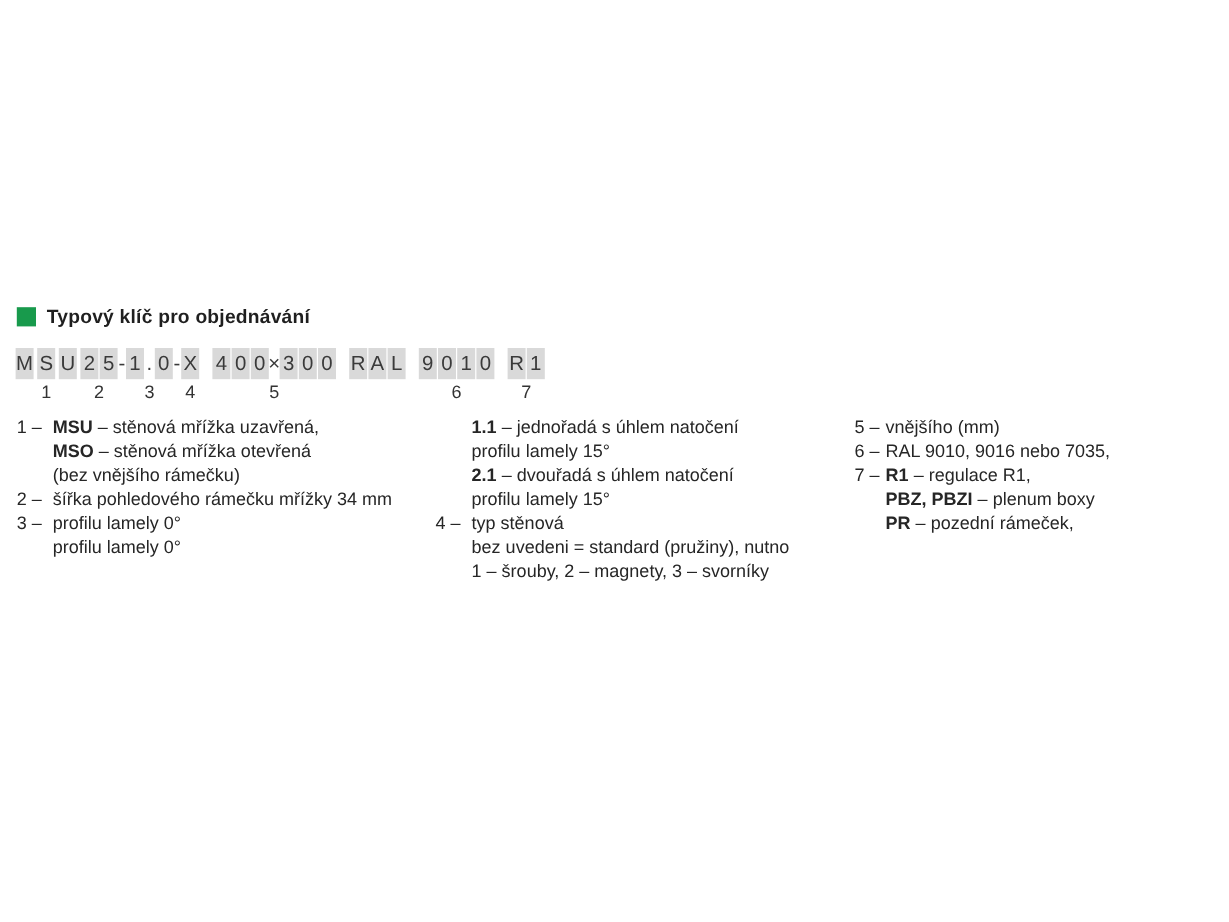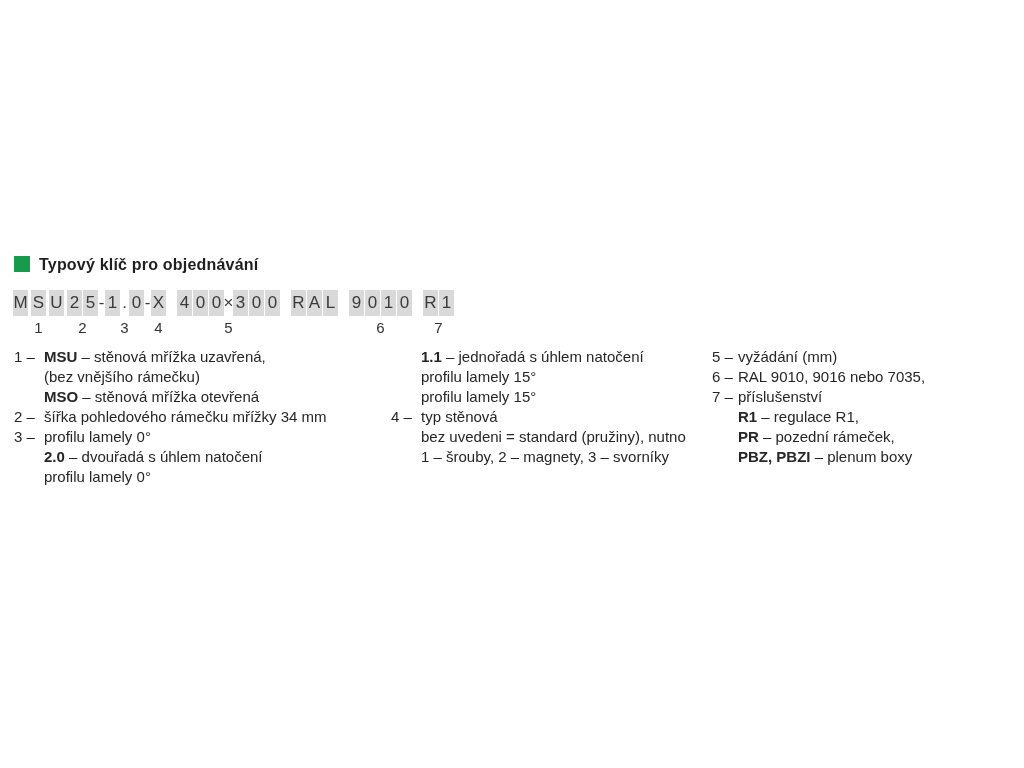--- a/index.html
+++ b/index.html
@@ -20,21 +20,21 @@
   .cells{display:flex;gap:1px;}
   .cbox{width:15px;height:26px;display:flex;align-items:center;justify-content:center;
         font-size:17px;color:#3a3a3a;}
   .csep{width:7px;height:26px;display:flex;align-items:center;justify-content:center;
         font-size:17px;color:#3a3a3a;background:transparent;}
   .glabel{height:18px;margin-top:3px;font-size:15px;color:#333;text-align:center;min-width:1px;}
 
   
   .col{position:absolute;top:347px;}
   #col0{left:14px;width:345px;}
-  #col1{left:363px;width:335px;margin-left:28px;}
+  #col1{left:363px;width:335px;}
   #col2{left:712px;width:312px;}
   .item{display:flex;}
   .num{flex:none;width:30px;font-size:15px;line-height:20px;color:#262626;white-space:nowrap;}
   #col2 .num{width:26px;}
   .item-body{flex:1;}
   .line{font-size:15px;line-height:20px;color:#262626;white-space:nowrap;}
   .b{font-weight:bold;}
 </style>
 </head>
 <body>
@@ -134,74 +134,73 @@
         </div>
         <div class="glabel">7</div>
       </div>
     </div>
 
   <div class="col" id="col0">
       <div class="item">
         <span class="num">1 –</span>
         <div class="item-body">
           <div class="line"><span class="b">MSU</span><span> – stěnová mřížka uzavřená,</span></div>
+          <div class="line"><span class="b">MSO</span><span> – stěnová mřížka otevřená</span></div>
           <div class="line"><span>(bez vnějšího rámečku)</span></div>
-          <div class="line"><span class="b">MSO</span><span> – stěnová mřížka otevřená</span></div>
         </div>
       </div>
       <div class="item">
         <span class="num">2 –</span>
         <div class="item-body">
           <div class="line"><span>šířka pohledového rámečku mřížky 34 mm</span></div>
         </div>
       </div>
       <div class="item">
         <span class="num">3 –</span>
         <div class="item-body">
           <div class="line"><span>profilu lamely 0°</span></div>
-          <div class="line"><span class="b">2.0</span><span> – dvouřadá s úhlem natočení</span></div>
           <div class="line"><span>profilu lamely 0°</span></div>
         </div>
       </div>
     </div>
   <div class="col" id="col1">
       <div class="item">
         <span class="num"></span>
         <div class="item-body">
           <div class="line"><span class="b">1.1</span><span> – jednořadá s úhlem natočení</span></div>
           <div class="line"><span>profilu lamely 15°</span></div>
+          <div class="line"><span class="b">2.1</span><span> – dvouřadá s úhlem natočení</span></div>
           <div class="line"><span>profilu lamely 15°</span></div>
         </div>
       </div>
       <div class="item">
         <span class="num">4 –</span>
         <div class="item-body">
           <div class="line"><span>typ stěnová</span></div>
           <div class="line"><span>bez uvedeni = standard (pružiny), nutno</span></div>
           <div class="line"><span>1 – šrouby, 2 – magnety, 3 – svorníky</span></div>
         </div>
       </div>
     </div>
   <div class="col" id="col2">
       <div class="item">
         <span class="num">5 –</span>
         <div class="item-body">
-          <div class="line"><span>vyžádání (mm)</span></div>
+          <div class="line"><span>vnějšího (mm)</span></div>
         </div>
       </div>
       <div class="item">
         <span class="num">6 –</span>
         <div class="item-body">
           <div class="line"><span>RAL 9010, 9016 nebo 7035,</span></div>
         </div>
       </div>
       <div class="item">
         <span class="num">7 –</span>
         <div class="item-body">
-          <div class="line"><span>příslušenství</span></div>
           <div class="line"><span class="b">R1</span><span> – regulace R1,</span></div>
+          <div class="line"><span class="b">PBZ, PBZI</span><span> – plenum boxy</span></div>
           <div class="line"><span class="b">PR</span><span> – pozední rámeček,</span></div>
-          <div class="line"><span class="b">PBZ, PBZI</span><span> – plenum boxy</span></div>
         </div>
       </div>
     </div>
 
 </div>
 
 </body></html>

